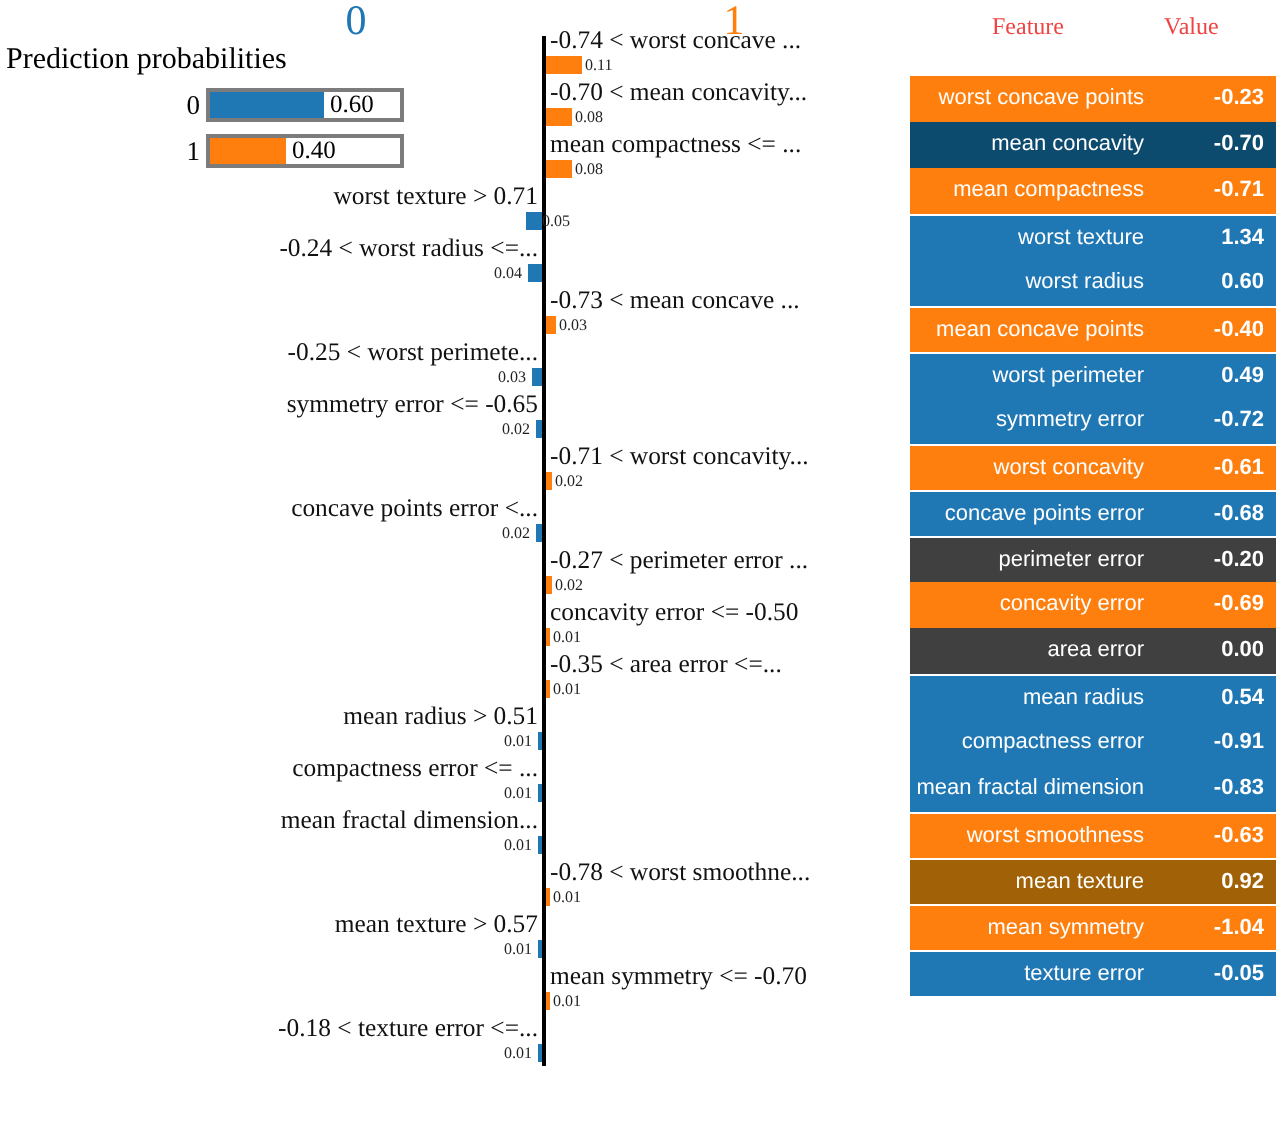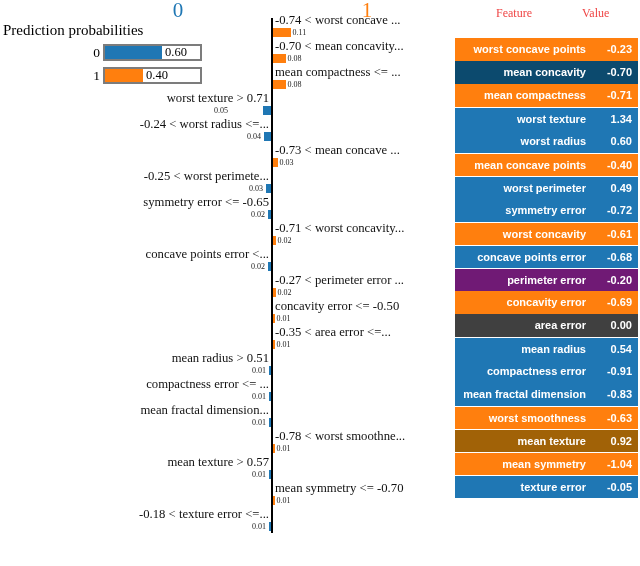--- a/index.html
+++ b/index.html
@@ -19,22 +19,22 @@
   .axis-line{position:absolute;left:271px;top:18px;width:1.5px;height:515px;background:#000;}
   .lime-label{position:absolute;font-size:12.7px;line-height:13px;white-space:nowrap;color:#111;}
   .lime-bar{position:absolute;height:9.5px;}
   .lime-val{position:absolute;font-size:8px;line-height:9px;color:#222;white-space:nowrap;}
 
   
   .th{position:absolute;top:6px;font-size:12px;color:#ef4444;}
   #ftable{position:absolute;left:455px;top:38px;width:183px;}
   .trow{position:relative;height:23px;line-height:23px;box-sizing:border-box;}
   .trow.sep{border-top:1.5px solid #ffffff;}
-  .tfeat{position:absolute;right:52px;top:0;color:#fff;
-         font-family:"Liberation Sans","DejaVu Sans",sans-serif;font-size:11px;font-weight:700;}
+  .tfeat{position:absolute;right:66px;top:0;color:#fff;
+         font-family:"Liberation Sans","DejaVu Sans",sans-serif;font-size:11px;font-weight:400;}
   .tval{position:absolute;right:6px;top:0;color:#fff;
         font-family:"Liberation Sans","DejaVu Sans",sans-serif;font-size:11px;font-weight:600;}
 </style>
 </head>
 <body>
 
 <div id="stage">
 
   <div>
     <div class="pp-title">Prediction probabilities</div>
@@ -61,21 +61,21 @@
         <div class="lime-bar" style="top: 27.5px; width: 18px; background: rgb(255, 127, 14); left: 272.5px;"></div>
         <div class="lime-val" style="top: 28px; left: 292.5px;">0.11</div>
         <div class="lime-label" style="top: 40px; left: 275px;">-0.70 &lt; mean concavity...</div>
         <div class="lime-bar" style="top: 53.5px; width: 13px; background: rgb(255, 127, 14); left: 272.5px;"></div>
         <div class="lime-val" style="top: 54px; left: 287.5px;">0.08</div>
         <div class="lime-label" style="top: 66px; left: 275px;">mean compactness &lt;= ...</div>
         <div class="lime-bar" style="top: 79.5px; width: 13px; background: rgb(255, 127, 14); left: 272.5px;"></div>
         <div class="lime-val" style="top: 80px; left: 287.5px;">0.08</div>
         <div class="lime-label" style="top: 92px; left: 0px; width: 269px; text-align: right;">worst texture &gt; 0.71</div>
         <div class="lime-bar" style="top: 105.5px; width: 8px; background: rgb(31, 119, 180); left: 263px;"></div>
-        <div class="lime-val" style="top: 106px; left: 0px; width: 228px; text-align: right;">0.05</div>
+        <div class="lime-val" style="top: 106px; left: 0px; width: 285px; text-align: right;">0.05</div>
         <div class="lime-label" style="top: 118px; left: 0px; width: 269px; text-align: right;">-0.24 &lt; worst radius &lt;=...</div>
         <div class="lime-bar" style="top: 131.5px; width: 7px; background: rgb(31, 119, 180); left: 264px;"></div>
         <div class="lime-val" style="top: 132px; left: 0px; width: 261px; text-align: right;">0.04</div>
         <div class="lime-label" style="top: 144px; left: 275px;">-0.73 &lt; mean concave ...</div>
         <div class="lime-bar" style="top: 157.5px; width: 5px; background: rgb(255, 127, 14); left: 272.5px;"></div>
         <div class="lime-val" style="top: 158px; left: 279.5px;">0.03</div>
         <div class="lime-label" style="top: 170px; left: 0px; width: 269px; text-align: right;">-0.25 &lt; worst perimete...</div>
         <div class="lime-bar" style="top: 183.5px; width: 5px; background: rgb(31, 119, 180); left: 266px;"></div>
         <div class="lime-val" style="top: 184px; left: 0px; width: 263px; text-align: right;">0.03</div>
         <div class="lime-label" style="top: 196px; left: 0px; width: 269px; text-align: right;">symmetry error &lt;= -0.65</div>
@@ -157,21 +157,21 @@
           <span class="tval">-0.72</span>
         </div>
         <div class="trow sep" style="background: rgb(255, 127, 14);">
           <span class="tfeat">worst concavity</span>
           <span class="tval">-0.61</span>
         </div>
         <div class="trow sep" style="background: rgb(31, 119, 180);">
           <span class="tfeat">concave points error</span>
           <span class="tval">-0.68</span>
         </div>
-        <div class="trow sep" style="background: #701a75; padding-left: 46px;">
+        <div class="trow sep" style="background: #404040; padding-left: 46px;">
           <span class="tfeat">perimeter error</span>
           <span class="tval">-0.20</span>
         </div>
         <div class="trow" style="background: rgb(255, 127, 14);">
           <span class="tfeat">concavity error</span>
           <span class="tval">-0.69</span>
         </div>
         <div class="trow" style="background: #404040;">
           <span class="tfeat">area error</span>
           <span class="tval">0.00</span>

